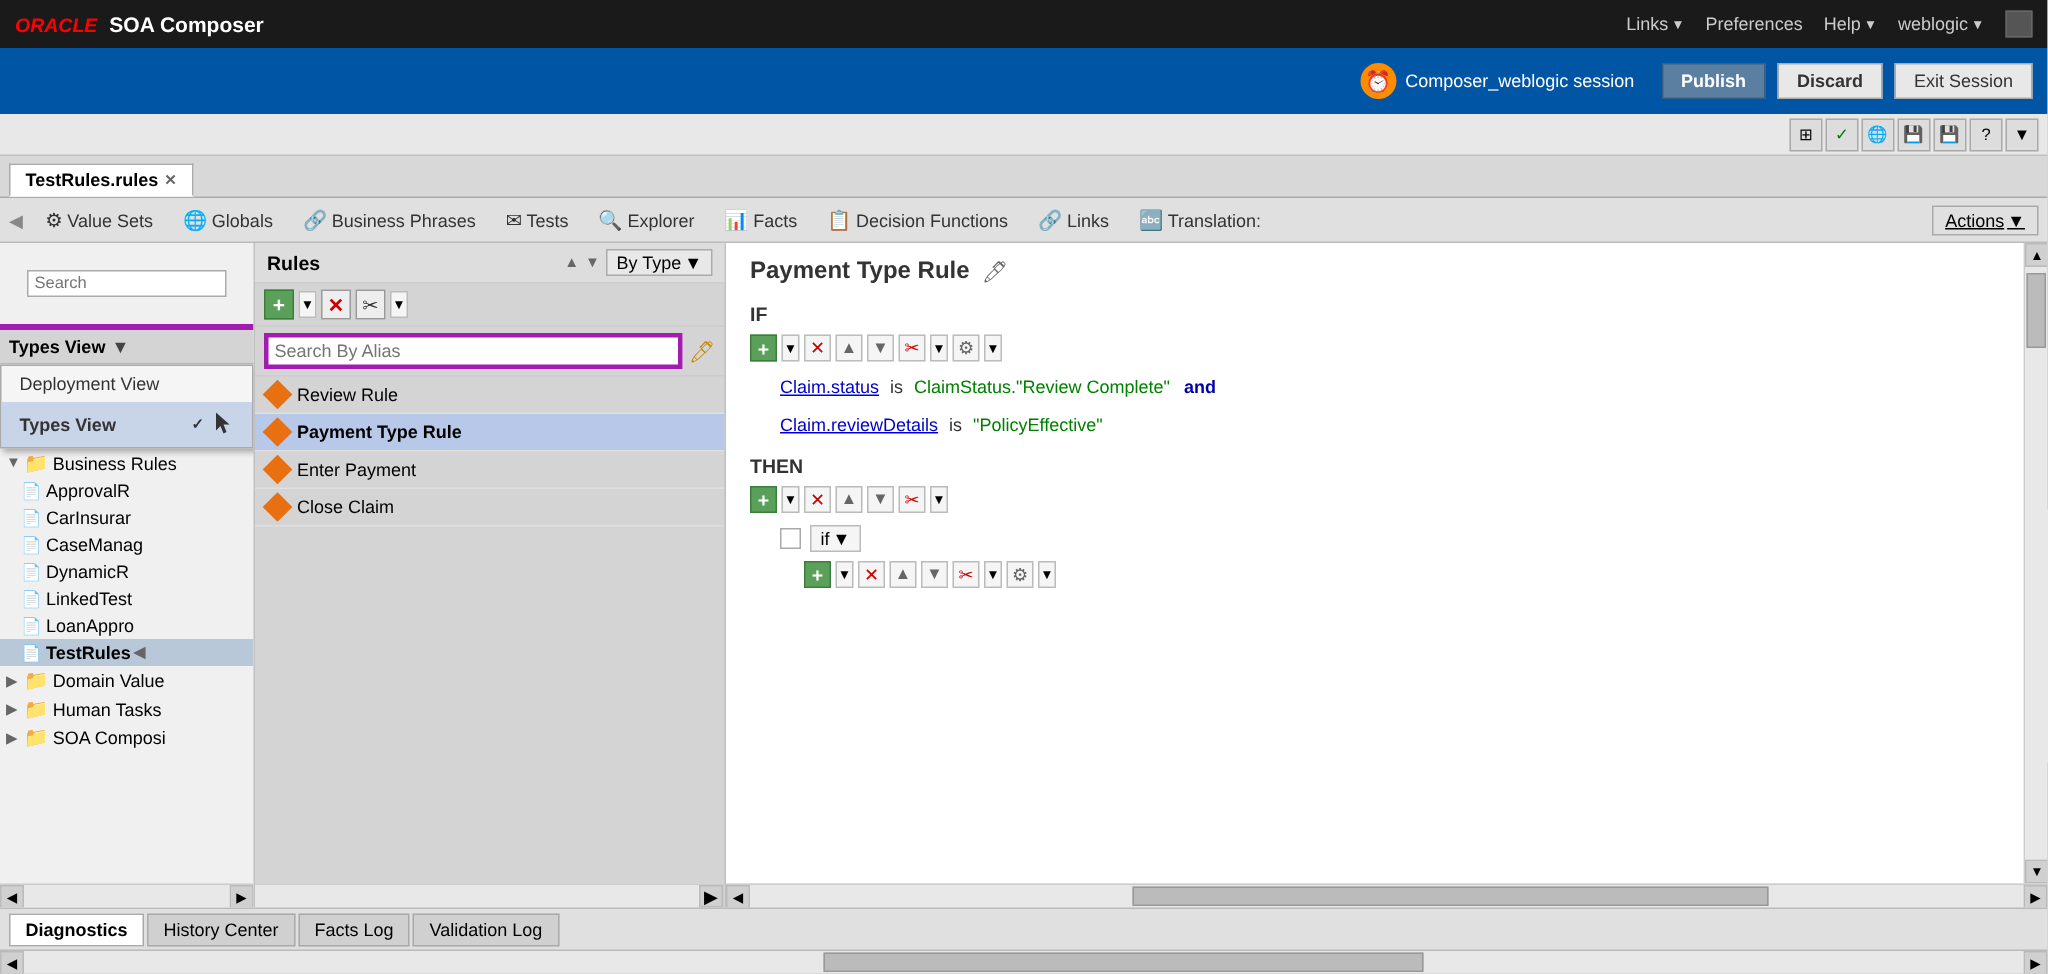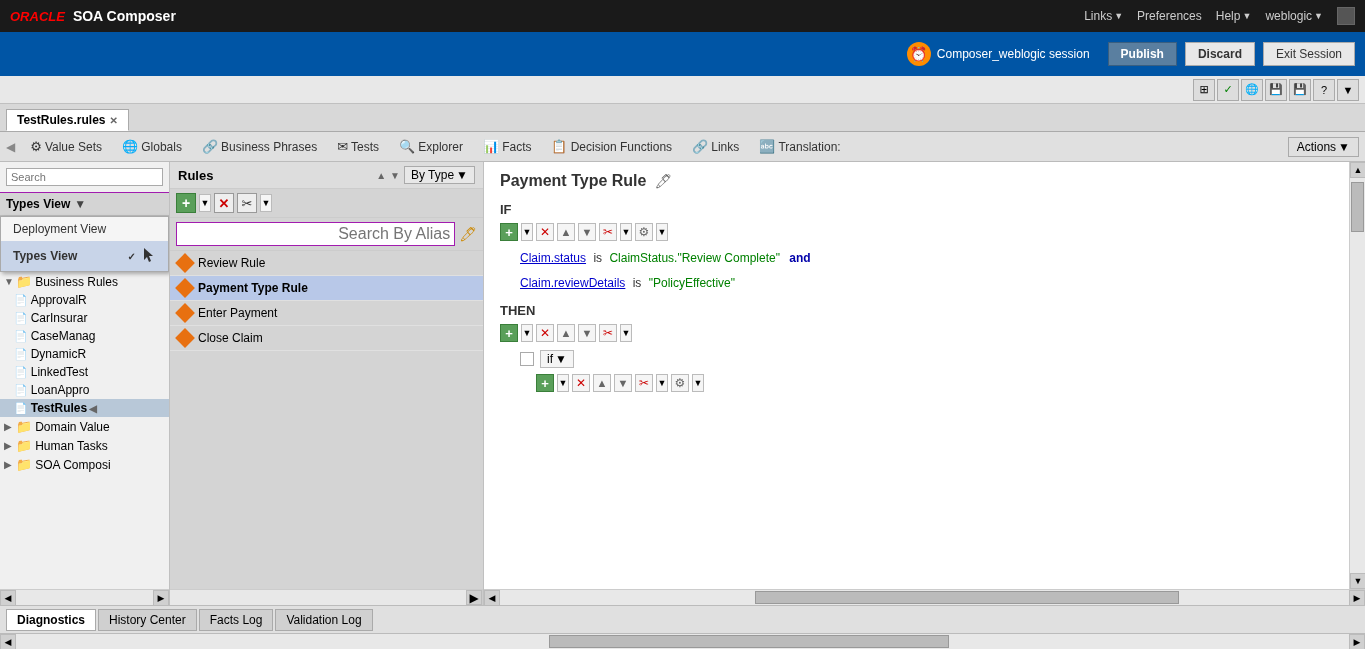--- a/index.html
+++ b/index.html
@@ -160,22 +160,22 @@
     
     .left-sidebar {
       width: 170px;
       background: #f0f0f0;
       border-right: 1px solid #c0c0c0;
       display: flex;
       flex-direction: column;
       overflow: hidden;
     }
     .search-bar {
-      padding: 6px;
-      border-bottom: 1px solid #a21caf;
+      padding: 18px;
+      border-bottom: 4px solid #a21caf;
     }
     .search-input {
       width: 100%;
       border: 1px solid #aaa;
       padding: 2px 4px;
       background: #fff;
       font-size: 11px;
     }
     .types-view-header {
       background: #d4d4d4;
@@ -267,20 +267,21 @@
       color: #333;
       border: 1px solid transparent;
       height: 24px;
     }
     .nav-tab-icon { font-size: 13px; }
     .nav-actions {
       margin-left: auto;
       display: flex;
       align-items: center;
       gap: 4px;
+      text-decoration: underline;
     }
     .rules-header {
       background: #ddd;
       padding: 4px 8px;
       display: flex;
       align-items: center;
       justify-content: space-between;
       border-bottom: 1px solid #ccc;
     }
     .rules-title {
@@ -350,25 +351,24 @@
     }
     .search-alias-row {
       display: flex;
       align-items: center;
       padding: 4px 6px;
       gap: 4px;
       border-bottom: 1px solid #ccc;
     }
     .search-alias-input {
       flex: 1;
-      border: 1px solid #a21caf;
+      border: 3px solid #a21caf;
       padding: 2px 4px;
-      font-size: 16px;
+      font-size: 12px;
       background: #fff;
-      text-align: right;
     }
     .btn-search-go {
       color: #c80;
       border: none;
       background: none;
       cursor: pointer;
       font-size: 14px;
     }
     .rules-list {
       flex: 1;

